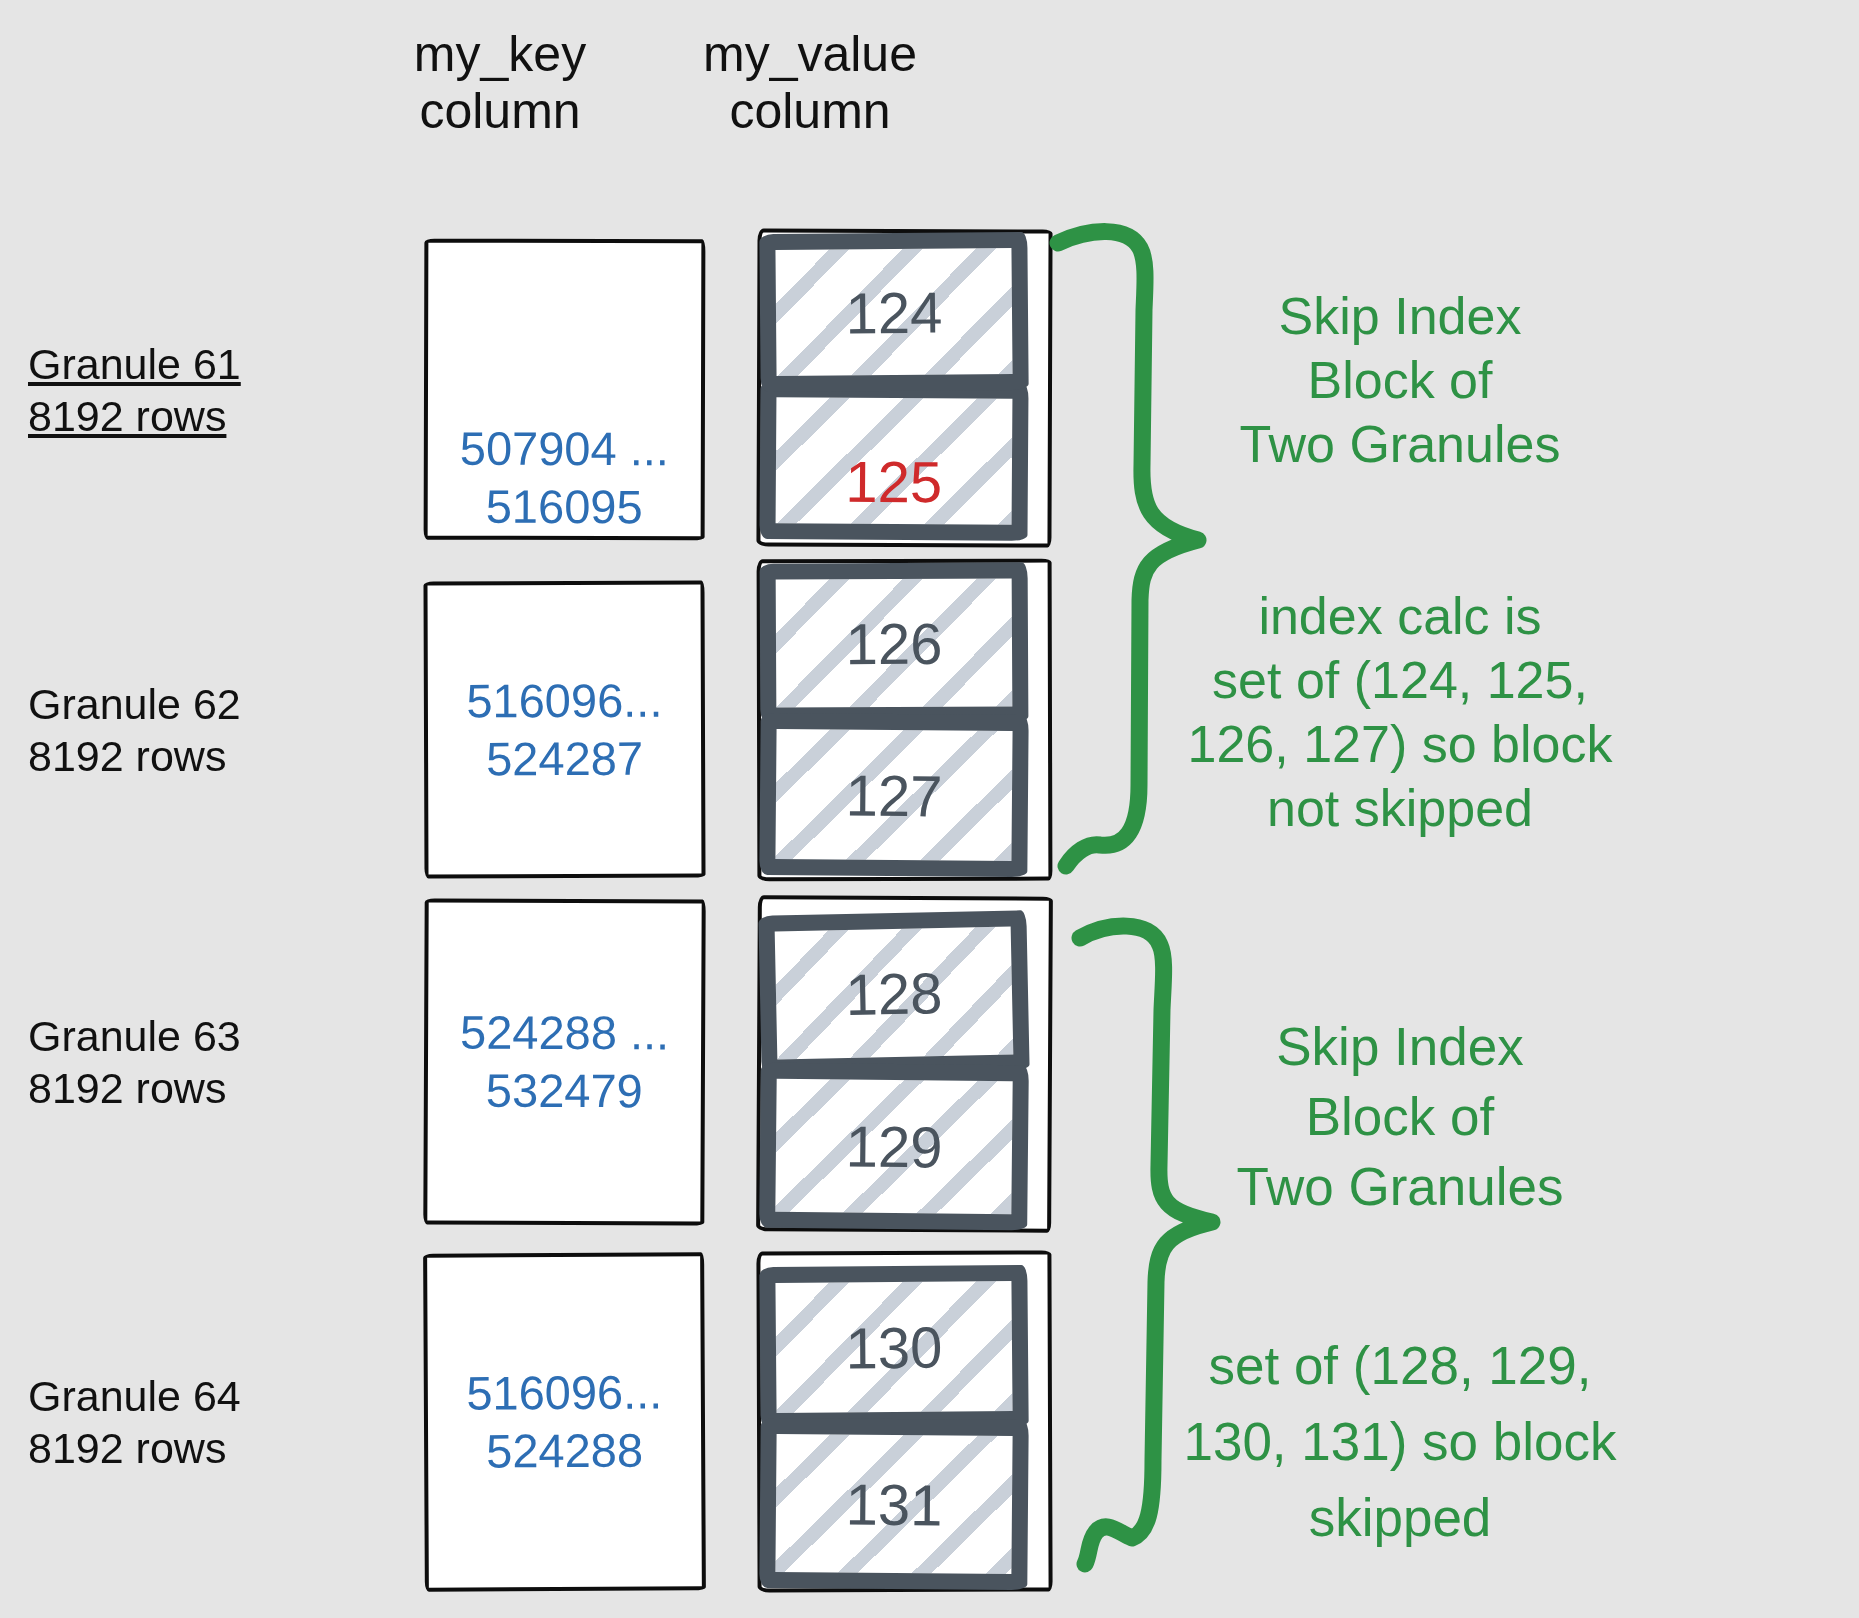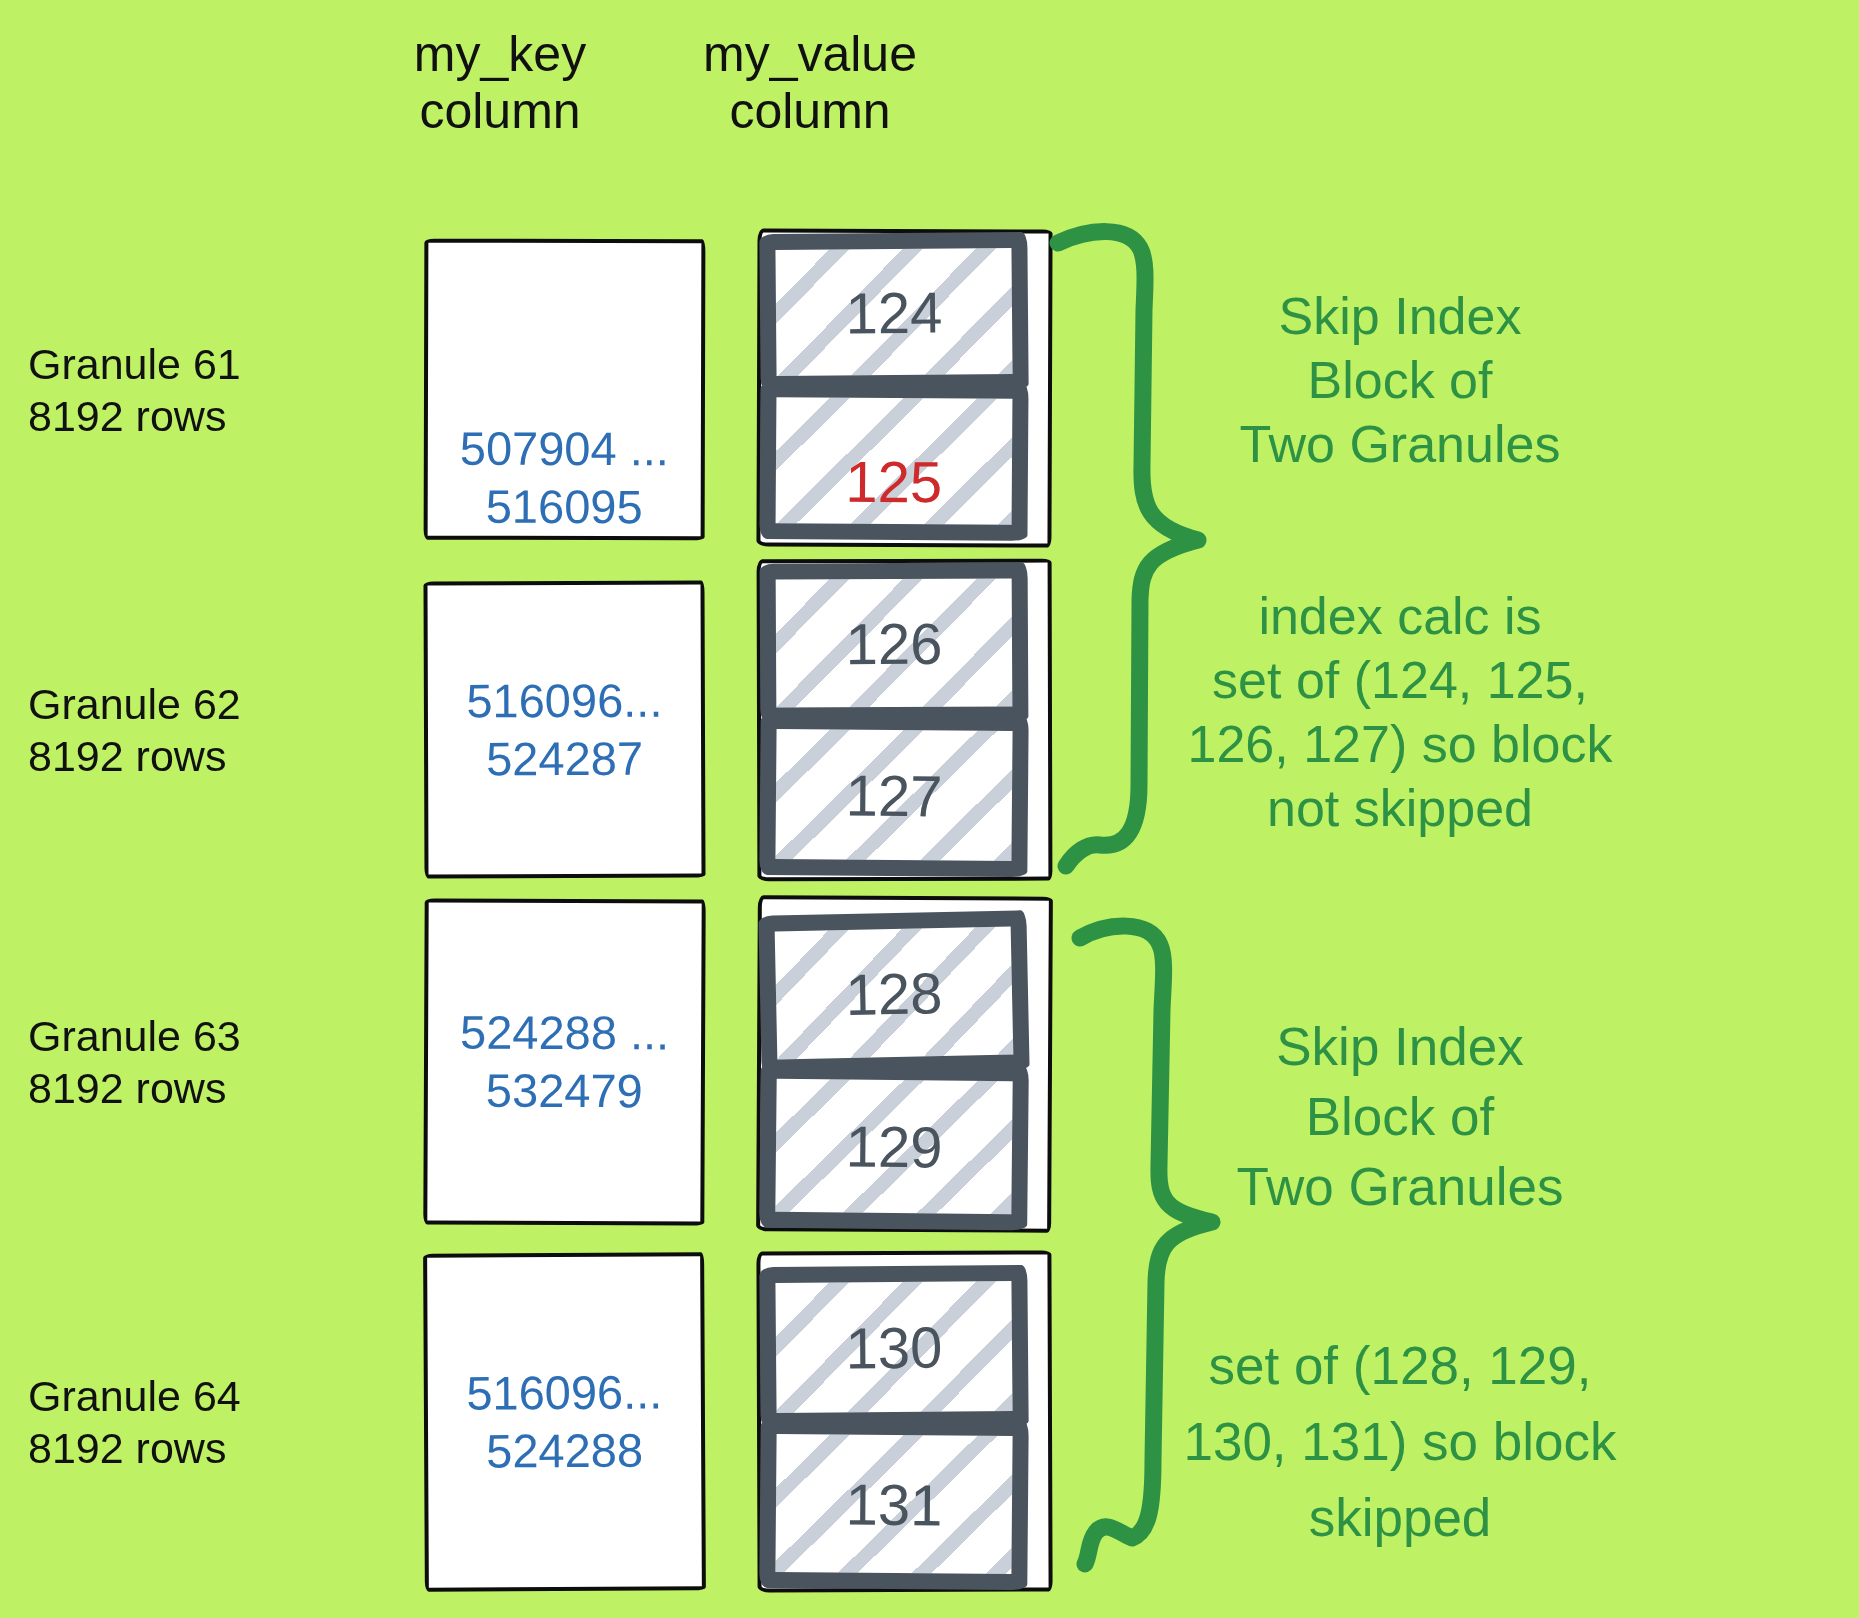--- a/index.html
+++ b/index.html
@@ -1,17 +1,17 @@
 <!DOCTYPE html>
 <html style="--key-blue: #2d6eb4; --green: #2e9245; --red: #cf2a2b; --slate: #4a545e; --hatch: #c9d0d9;"><head>
 <meta charset="utf-8">
 <style>
   html,body{margin:0;padding:0;background:#ffffff;}
   body{font-family:"Liberation Sans", sans-serif; color:#111;}
-  .canvas{position:relative;width:1859px;height:1618px;background:#bef264;overflow:hidden;}
+  .canvas{position:relative;width:1859px;height:1618px;background:#e5e5e5;overflow:hidden;}
 
   .hdr{
     position:absolute;top:26px;
     font-size:50px;line-height:57px;text-align:center;
     white-space:pre-line;color:#111;
   }
 
   .glabel{
     position:absolute;left:28px;width:260px;
     font-size:43px;line-height:52px;text-align:left;
@@ -71,21 +71,21 @@
 </head>
 <body>
 
 <div class="canvas">
 
   <div class="hdr" style="left:340px;width:320px;">my_key
 column</div>
   <div class="hdr" style="left:645px;width:330px;">my_value
 column</div>
 
-  <div class="glabel" style="top:338px;">Granule 61
+  <div class="glabel" style="top:338px;text-decoration:underline;">Granule 61
 8192 rows</div>
   <div class="keybox" style="top:239px;height:301px;transform:rotate(0.15deg);align-items:flex-end;">
     <div class="keytext">507904 ...
 516095</div>
   </div>
   <div class="thinbox" style="top:229px;height:318px;transform:rotate(0.2deg);"></div>
   <div class="vblock" style="top:382px;height:158px;transform:rotate(0.4deg);z-index:2;">
     <span class="num" style="color:var(--red);margin-top:41px;">125</span>
   </div>
   <div class="vblock" style="top:233px;height:158px;transform:rotate(-0.5deg);z-index:3;">

